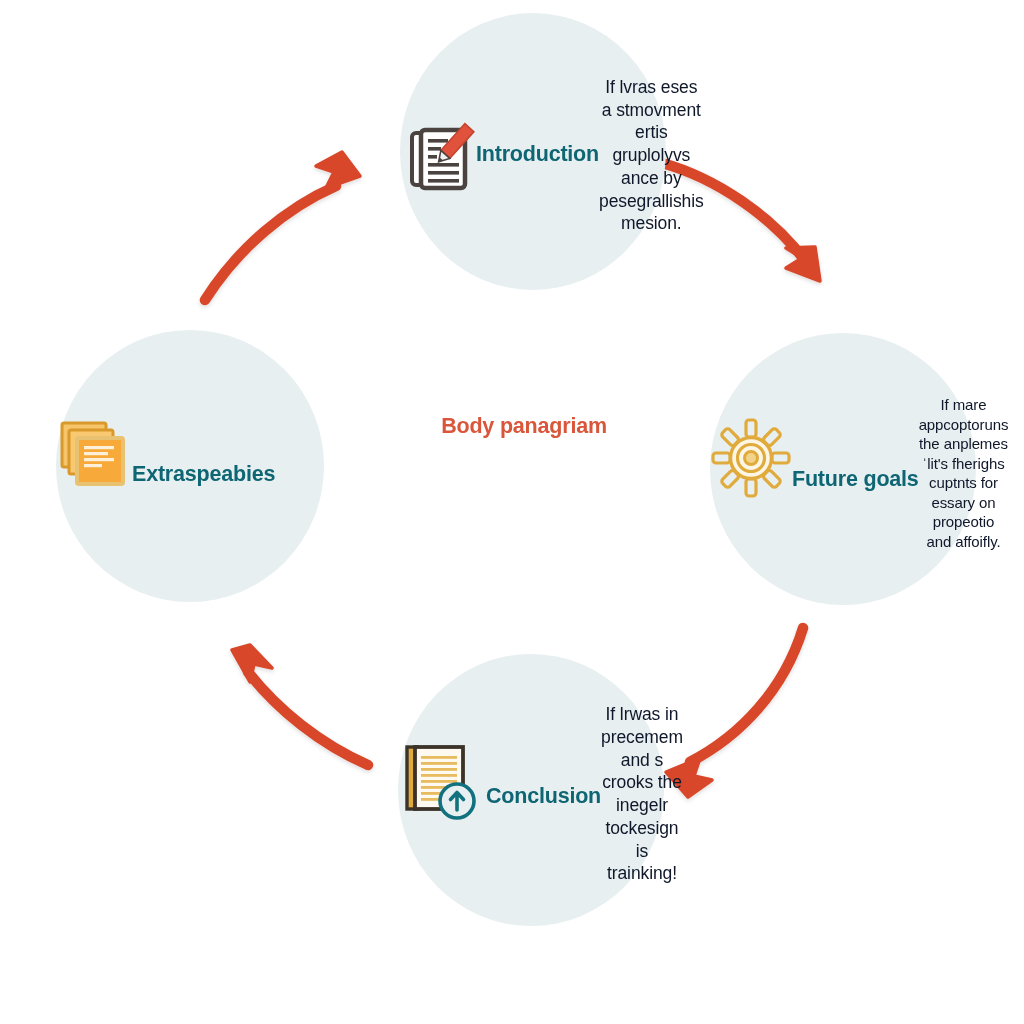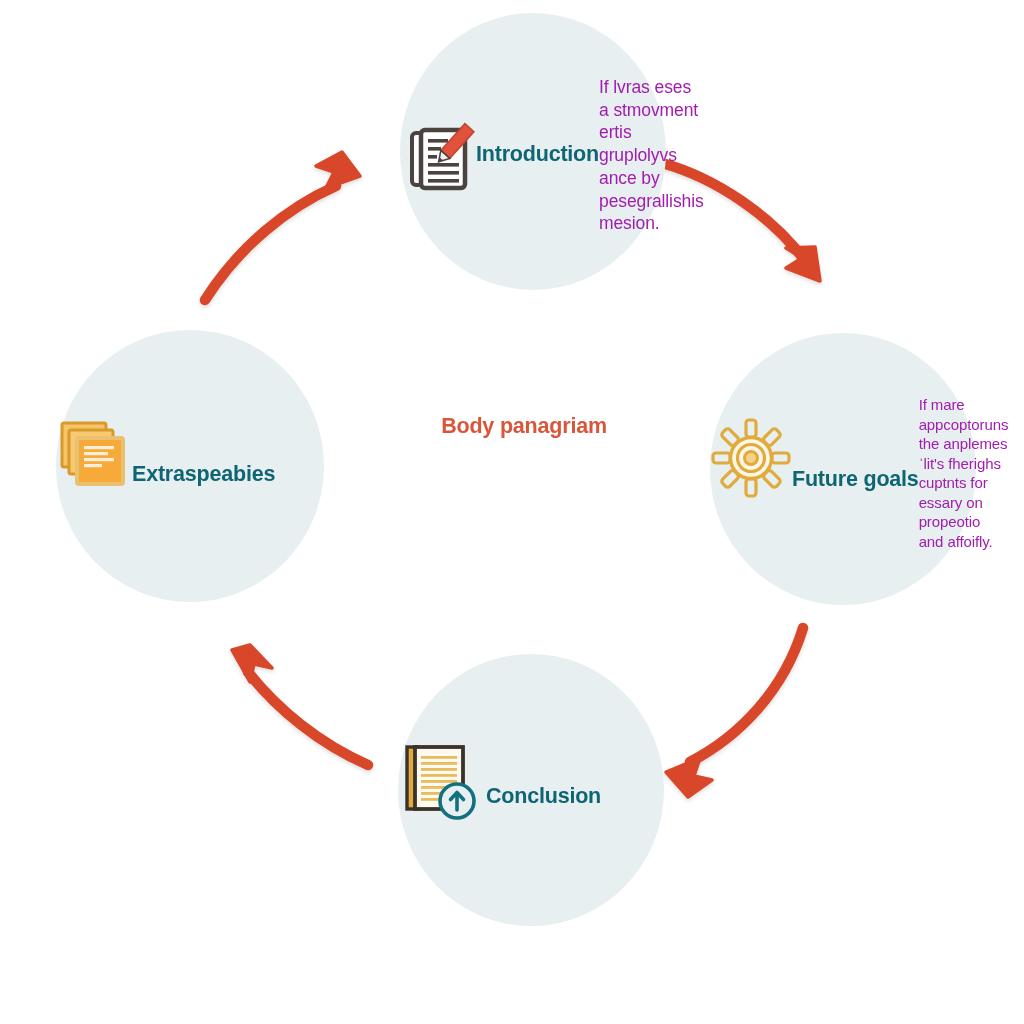--- a/index.html
+++ b/index.html
@@ -41,22 +41,22 @@
     line-height: 0;
   }
   .node-title {
     font-weight: bold;
     color: #0e6573;
     letter-spacing: -0.2px;
     text-align: center;
     white-space: nowrap;
   }
   .node-body {
-    color: #a21caf;
-    text-align: left;
+    color: #0f172a;
+    text-align: center;
     line-height: 1.30;
     letter-spacing: -0.1px;
   }
 
   
   #node-introduction {
     left: 400px; top: 13px; width: 266px; height: 277px;
   }
   #node-introduction .node-icon { margin-top: 14px; }
   #node-introduction .node-title { font-size: 21.5px; margin-top: 6px; }
@@ -196,20 +196,21 @@
           <rect x="23" y="37" width="36" height="2.8"></rect>
           <rect x="23" y="43" width="36" height="2.8"></rect>
           <rect x="23" y="49" width="36" height="2.8"></rect>
           <rect x="23" y="55" width="36" height="2.8"></rect>
         </g>
         <circle cx="59" cy="58" r="17" fill="#e7eff0" stroke="#11717e" stroke-width="3.6"></circle>
         <path d="M 59 67 L 59 50 M 52.5 56.5 L 59 49.5 L 65.5 56.5" fill="none" stroke="#11717e" stroke-width="3.6" stroke-linecap="round" stroke-linejoin="round"></path>
       </svg>
     </span>
     <div class="node-title">Conclusion</div>
+    <div class="node-body">If lrwas in precemem and s crooks the inegelr tockesign is trainking!</div>
   </div>
 
   <div class="node" id="node-extras">
     <span class="node-icon">
       <svg width="76" height="74" viewBox="0 0 76 74">
         <rect x="6" y="5" width="44" height="44" rx="2" fill="#f6c569" stroke="#d99a2b" stroke-width="3"></rect>
         <rect x="13" y="12" width="44" height="44" rx="2" fill="#f8c971" stroke="#d99a2b" stroke-width="3"></rect>
         <rect x="21" y="20" width="46" height="46" rx="2" fill="#f7a93a" stroke="#e8c171" stroke-width="4"></rect>
         <g fill="#fdf0d8">
           <rect x="28" y="28" width="30" height="3.2"></rect>

